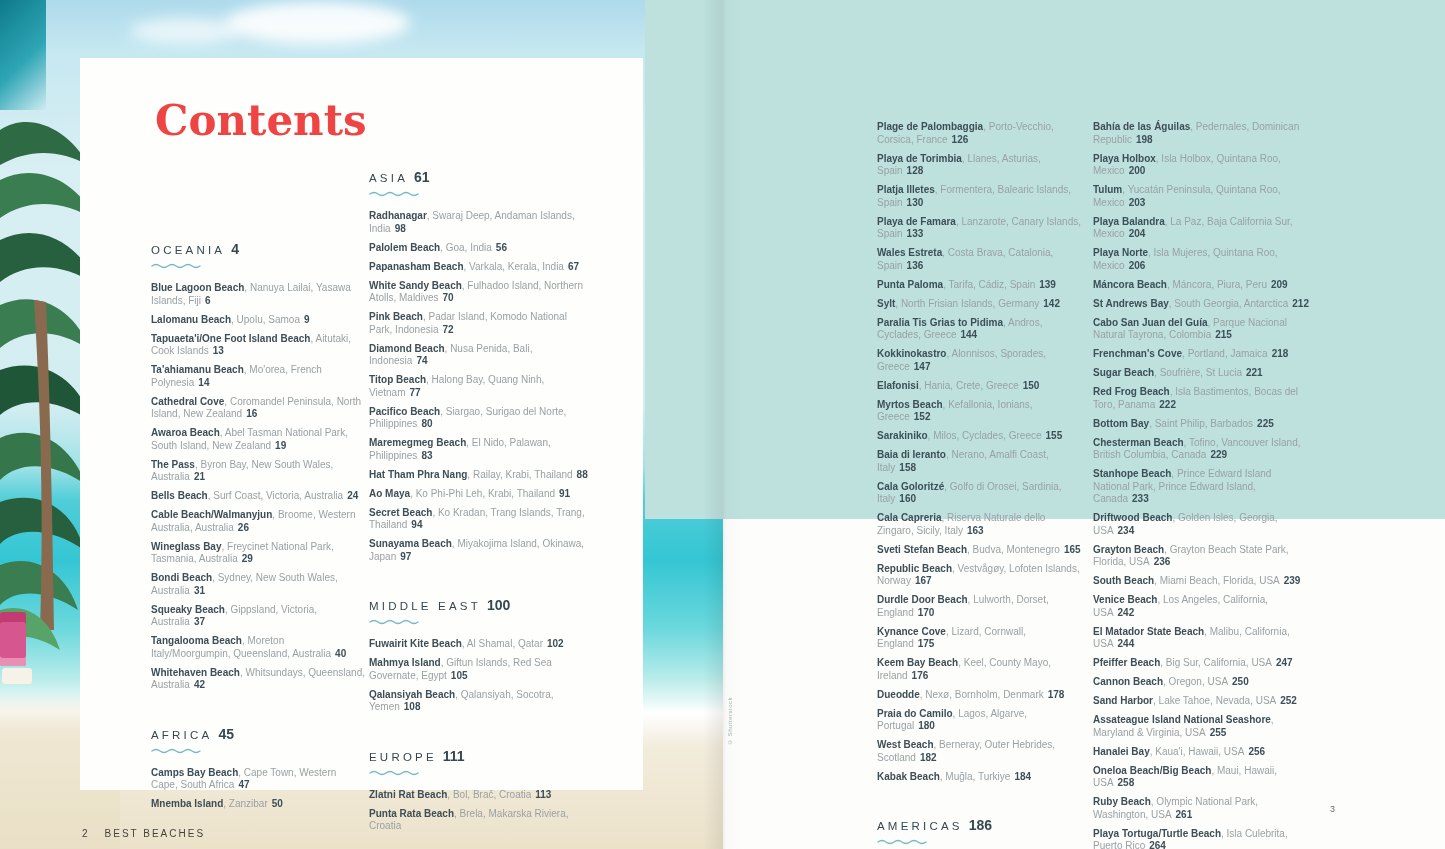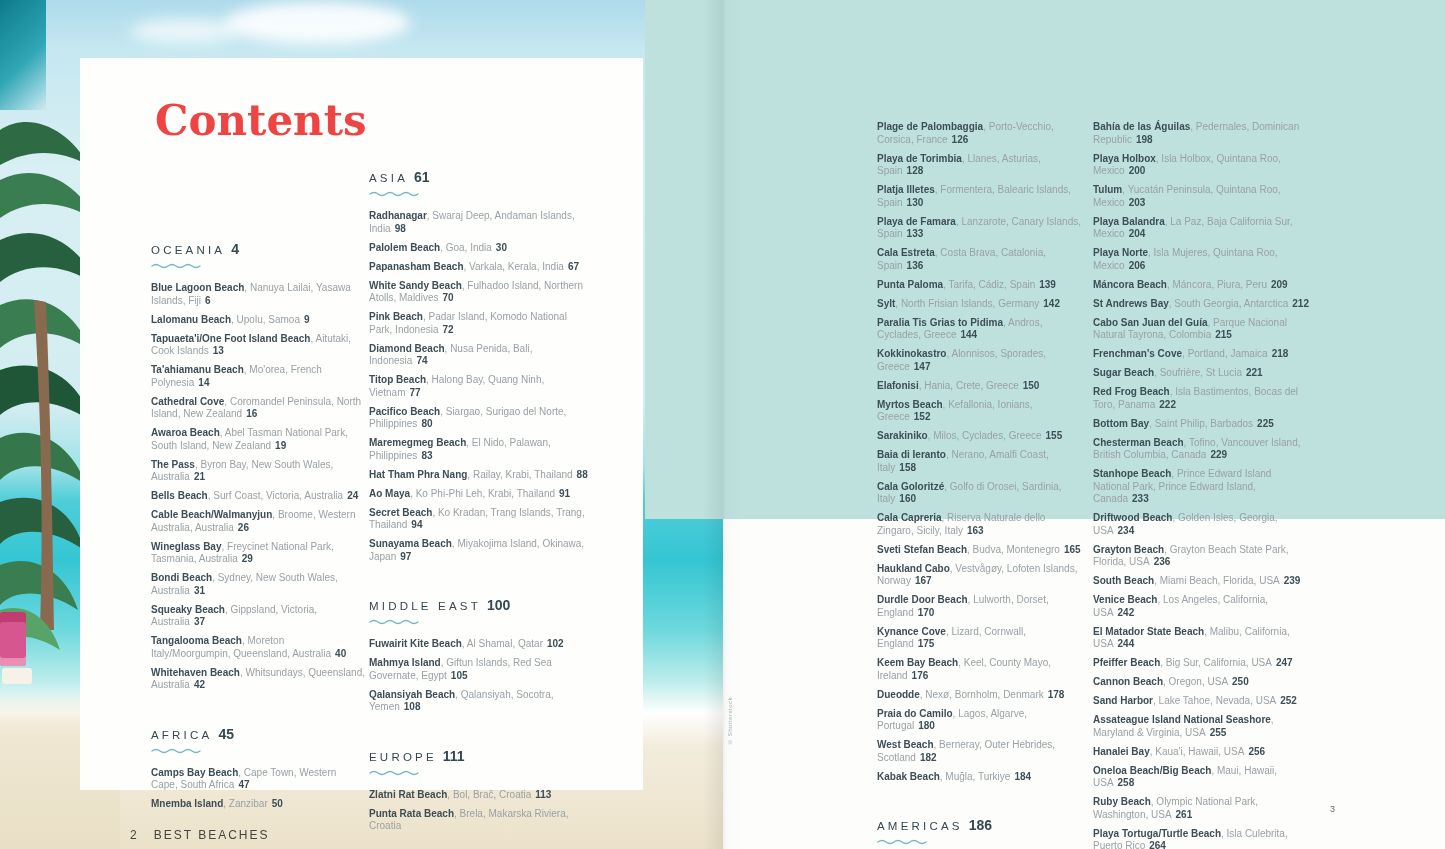--- a/index.html
+++ b/index.html
@@ -46,21 +46,21 @@
   .sec-header{margin:0 0 4px 0;white-space:nowrap;}
   .sec-label{font-size:11.5px;font-weight:400;letter-spacing:3.2px;color:#35484f;}
   .sec-num{font-size:14px;font-weight:700;color:#35484f;margin-left:6px;}
   .wave{display:block;margin:0 0 13px 0;}
   .entry{margin:0 0 6.5px 0;font-size:10px;line-height:12.5px;color:#99a1a5;}
   .en{font-weight:700;color:#3d4e57;}
   .ed{color:#99a1a5;}
   .ep{font-weight:700;color:#3d4e57;margin-left:4px;}
 
   
-  .footer-left{position:absolute;left:82px;top:828px;font-size:12px;color:#44443e;margin-left:48px;}
+  .footer-left{position:absolute;left:82px;top:828px;font-size:10px;color:#44443e;}
   .footer-left .num{letter-spacing:1px;margin-right:16px;}
   .footer-left .lbl{letter-spacing:2px;}
   .footer-right{position:absolute;left:1330px;top:804px;font-size:9px;color:#6b6b66;}
   .credit{position:absolute;left:727px;top:560px;height:185px;font-size:6px;color:#9fb4b2;
     writing-mode:vertical-rl;transform:rotate(180deg);letter-spacing:.5px;}
 </style>
 </head>
 <body>
 
 <div id="canvas">
@@ -124,21 +124,21 @@
         <p class="entry"><span class="en">Mnemba Island</span><span class="ed">, Zanzibar</span><span class="ep">50</span></p>
       </div>
     </div>
   <div class="col" id="left-col-2">
       <div class="section">
         <div class="sec-header"><span class="sec-label">ASIA</span><span class="sec-num">61</span></div>
         <svg width="50" height="7" class="wave">
           <path d="M1 4 Q5 1 9 4 T17 4 T25 4 T33 4 T41 4 T49 4" fill="none" stroke="#73b7c2" stroke-width="1.3" stroke-linecap="round"></path>
         </svg>
         <p class="entry"><span class="en">Radhanagar</span><span class="ed">, Swaraj Deep, Andaman Islands, India</span><span class="ep">98</span></p>
-        <p class="entry"><span class="en">Palolem Beach</span><span class="ed">, Goa, India</span><span class="ep">30</span></p>
+        <p class="entry"><span class="en">Palolem Beach</span><span class="ed">, Goa, India</span><span class="ep">56</span></p>
         <p class="entry"><span class="en">Papanasham Beach</span><span class="ed">, Varkala, Kerala, India</span><span class="ep">67</span></p>
         <p class="entry"><span class="en">White Sandy Beach</span><span class="ed">, Fulhadoo Island, Northern Atolls, Maldives</span><span class="ep">70</span></p>
         <p class="entry"><span class="en">Pink Beach</span><span class="ed">, Padar Island, Komodo National Park, Indonesia</span><span class="ep">72</span></p>
         <p class="entry"><span class="en">Diamond Beach</span><span class="ed">, Nusa Penida, Bali, Indonesia</span><span class="ep">74</span></p>
         <p class="entry"><span class="en">Titop Beach</span><span class="ed">, Halong Bay, Quang Ninh, Vietnam</span><span class="ep">77</span></p>
         <p class="entry"><span class="en">Pacifico Beach</span><span class="ed">, Siargao, Surigao del Norte, Philippines</span><span class="ep">80</span></p>
         <p class="entry"><span class="en">Maremegmeg Beach</span><span class="ed">, El Nido, Palawan, Philippines</span><span class="ep">83</span></p>
         <p class="entry"><span class="en">Hat Tham Phra Nang</span><span class="ed">, Railay, Krabi, Thailand</span><span class="ep">88</span></p>
         <p class="entry"><span class="en">Ao Maya</span><span class="ed">, Ko Phi-Phi Leh, Krabi, Thailand</span><span class="ep">91</span></p>
         <p class="entry"><span class="en">Secret Beach</span><span class="ed">, Ko Kradan, Trang Islands, Trang, Thailand</span><span class="ep">94</span></p>
@@ -161,33 +161,33 @@
         <p class="entry"><span class="en">Zlatni Rat Beach</span><span class="ed">, Bol, Brač, Croatia</span><span class="ep">113</span></p>
         <p class="entry"><span class="en">Punta Rata Beach</span><span class="ed">, Brela, Makarska Riviera, Croatia</span></p>
       </div>
     </div>
   <div class="col" id="right-col-1">
       <div class="section">
         <p class="entry"><span class="en">Plage de Palombaggia</span><span class="ed">, Porto-Vecchio, Corsica, France</span><span class="ep">126</span></p>
         <p class="entry"><span class="en">Playa de Torimbia</span><span class="ed">, Llanes, Asturias, Spain</span><span class="ep">128</span></p>
         <p class="entry"><span class="en">Platja Illetes</span><span class="ed">, Formentera, Balearic Islands, Spain</span><span class="ep">130</span></p>
         <p class="entry"><span class="en">Playa de Famara</span><span class="ed">, Lanzarote, Canary Islands, Spain</span><span class="ep">133</span></p>
-        <p class="entry"><span class="en">Cala Estreta</span><span class="ed">, Costa Brava, Catalonia, Spain</span><span class="ep">136</span></p>
+        <p class="entry"><span class="en">Wales Estreta</span><span class="ed">, Costa Brava, Catalonia, Spain</span><span class="ep">136</span></p>
         <p class="entry"><span class="en">Punta Paloma</span><span class="ed">, Tarifa, Cádiz, Spain</span><span class="ep">139</span></p>
         <p class="entry"><span class="en">Sylt</span><span class="ed">, North Frisian Islands, Germany</span><span class="ep">142</span></p>
         <p class="entry"><span class="en">Paralia Tis Grias to Pidima</span><span class="ed">, Andros, Cyclades, Greece</span><span class="ep">144</span></p>
         <p class="entry"><span class="en">Kokkinokastro</span><span class="ed">, Alonnisos, Sporades, Greece</span><span class="ep">147</span></p>
         <p class="entry"><span class="en">Elafonisi</span><span class="ed">, Hania, Crete, Greece</span><span class="ep">150</span></p>
         <p class="entry"><span class="en">Myrtos Beach</span><span class="ed">, Kefallonia, Ionians, Greece</span><span class="ep">152</span></p>
         <p class="entry"><span class="en">Sarakiniko</span><span class="ed">, Milos, Cyclades, Greece</span><span class="ep">155</span></p>
         <p class="entry"><span class="en">Baia di Ieranto</span><span class="ed">, Nerano, Amalfi Coast, Italy</span><span class="ep">158</span></p>
         <p class="entry"><span class="en">Cala Goloritzé</span><span class="ed">, Golfo di Orosei, Sardinia, Italy</span><span class="ep">160</span></p>
         <p class="entry"><span class="en">Cala Capreria</span><span class="ed">, Riserva Naturale dello Zingaro, Sicily, Italy</span><span class="ep">163</span></p>
         <p class="entry"><span class="en">Sveti Stefan Beach</span><span class="ed">, Budva, Montenegro</span><span class="ep">165</span></p>
-        <p class="entry"><span class="en">Haukland Cabo</span><span class="ed">, Vestvågøy, Lofoten Islands, Norway</span><span class="ep">167</span></p>
+        <p class="entry"><span class="en">Republic Beach</span><span class="ed">, Vestvågøy, Lofoten Islands, Norway</span><span class="ep">167</span></p>
         <p class="entry"><span class="en">Durdle Door Beach</span><span class="ed">, Lulworth, Dorset, England</span><span class="ep">170</span></p>
         <p class="entry"><span class="en">Kynance Cove</span><span class="ed">, Lizard, Cornwall, England</span><span class="ep">175</span></p>
         <p class="entry"><span class="en">Keem Bay Beach</span><span class="ed">, Keel, County Mayo, Ireland</span><span class="ep">176</span></p>
         <p class="entry"><span class="en">Dueodde</span><span class="ed">, Nexø, Bornholm, Denmark</span><span class="ep">178</span></p>
         <p class="entry"><span class="en">Praia do Camilo</span><span class="ed">, Lagos, Algarve, Portugal</span><span class="ep">180</span></p>
         <p class="entry"><span class="en">West Beach</span><span class="ed">, Berneray, Outer Hebrides, Scotland</span><span class="ep">182</span></p>
         <p class="entry"><span class="en">Kabak Beach</span><span class="ed">, Muğla, Turkiye</span><span class="ep">184</span></p>
       </div>
       <div class="section">
         <div class="sec-header"><span class="sec-label">AMERICAS</span><span class="sec-num">186</span></div>

